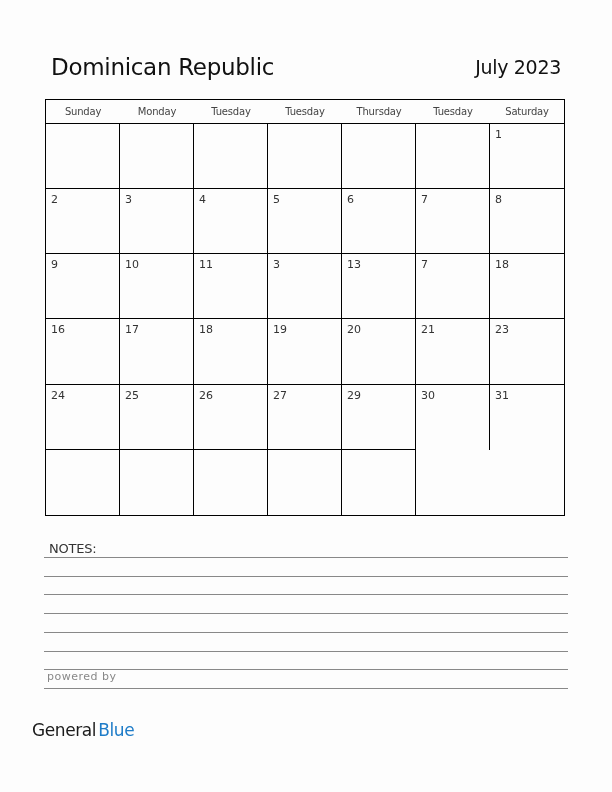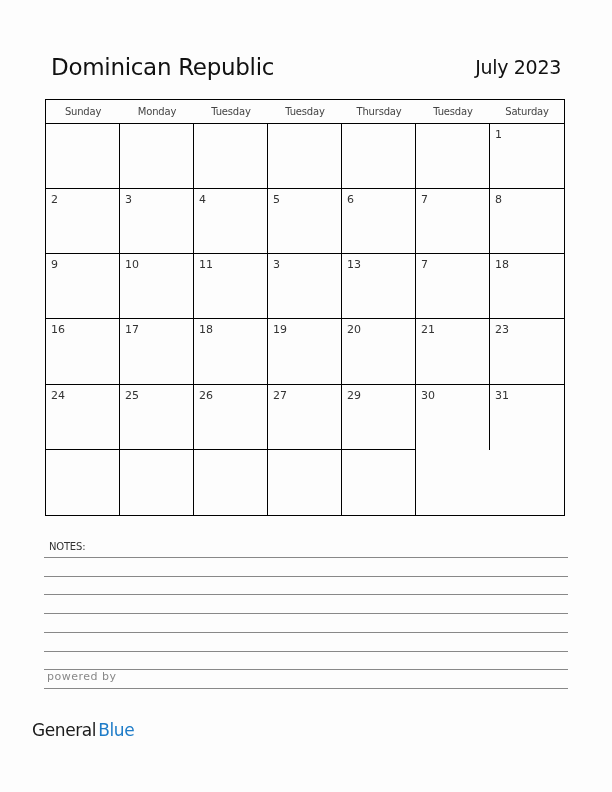--- a/index.html
+++ b/index.html
@@ -7,21 +7,21 @@
   .title { position:absolute; left:51px; top:54px; font-size:23px; letter-spacing:-0.3px; color:#111; font-weight:normal; }
   .month { position:absolute; right:51px; top:56px; font-size:19px; letter-spacing:-0.3px; color:#111; }
   .grid { position:absolute; left:45px; top:99px; width:520px; height:417px; border:1.5px solid #000; box-sizing:border-box; }
   .hdr { position:absolute; left:0; top:0; width:100%; height:24px; display:flex; border-bottom:1.5px solid #000; box-sizing:border-box; }
   .hdr div { flex:1; text-align:center; font-size:10px; line-height:23px; color:#444; letter-spacing:-0.2px; }
   .body { position:absolute; left:0; top:24px; width:100%; height:calc(100% - 24px); display:grid; grid-template-columns:repeat(7, 1fr); grid-template-rows:repeat(6, 1fr); }
   .cell { border-right:1.5px solid #000; border-bottom:1.5px solid #000; box-sizing:border-box; position:relative; }
   .cell:nth-child(7n) { border-right:none; }
   .cell:nth-last-child(-n+7) { border-bottom:none; }
   .cell span { position:absolute; left:5px; top:4px; font-size:11px; color:#333; }
-  .notes-label { position:absolute; left:49px; top:541px; font-size:10px; color:#333; letter-spacing:-0.2px; }
+  .notes-label { position:absolute; left:49px; top:541px; font-size:13px; color:#333; letter-spacing:-0.2px; }
   .line { position:absolute; left:44px; width:524px; height:0; border-top:1.3px solid #888; }
   .powered { position:absolute; left:47px; top:670px; font-size:11px; color:#888; letter-spacing:0.5px; }
   .brand { position:absolute; left:32px; top:720px; font-size:17px; letter-spacing:-0.4px; }
   .brand .g { color:#1a1a1a; }
   .brand .b { color:#1e7cc8; margin-left:2px; }
 </style>
 </head>
 <body>
 
 <div class="title">Dominican Republic</div>

